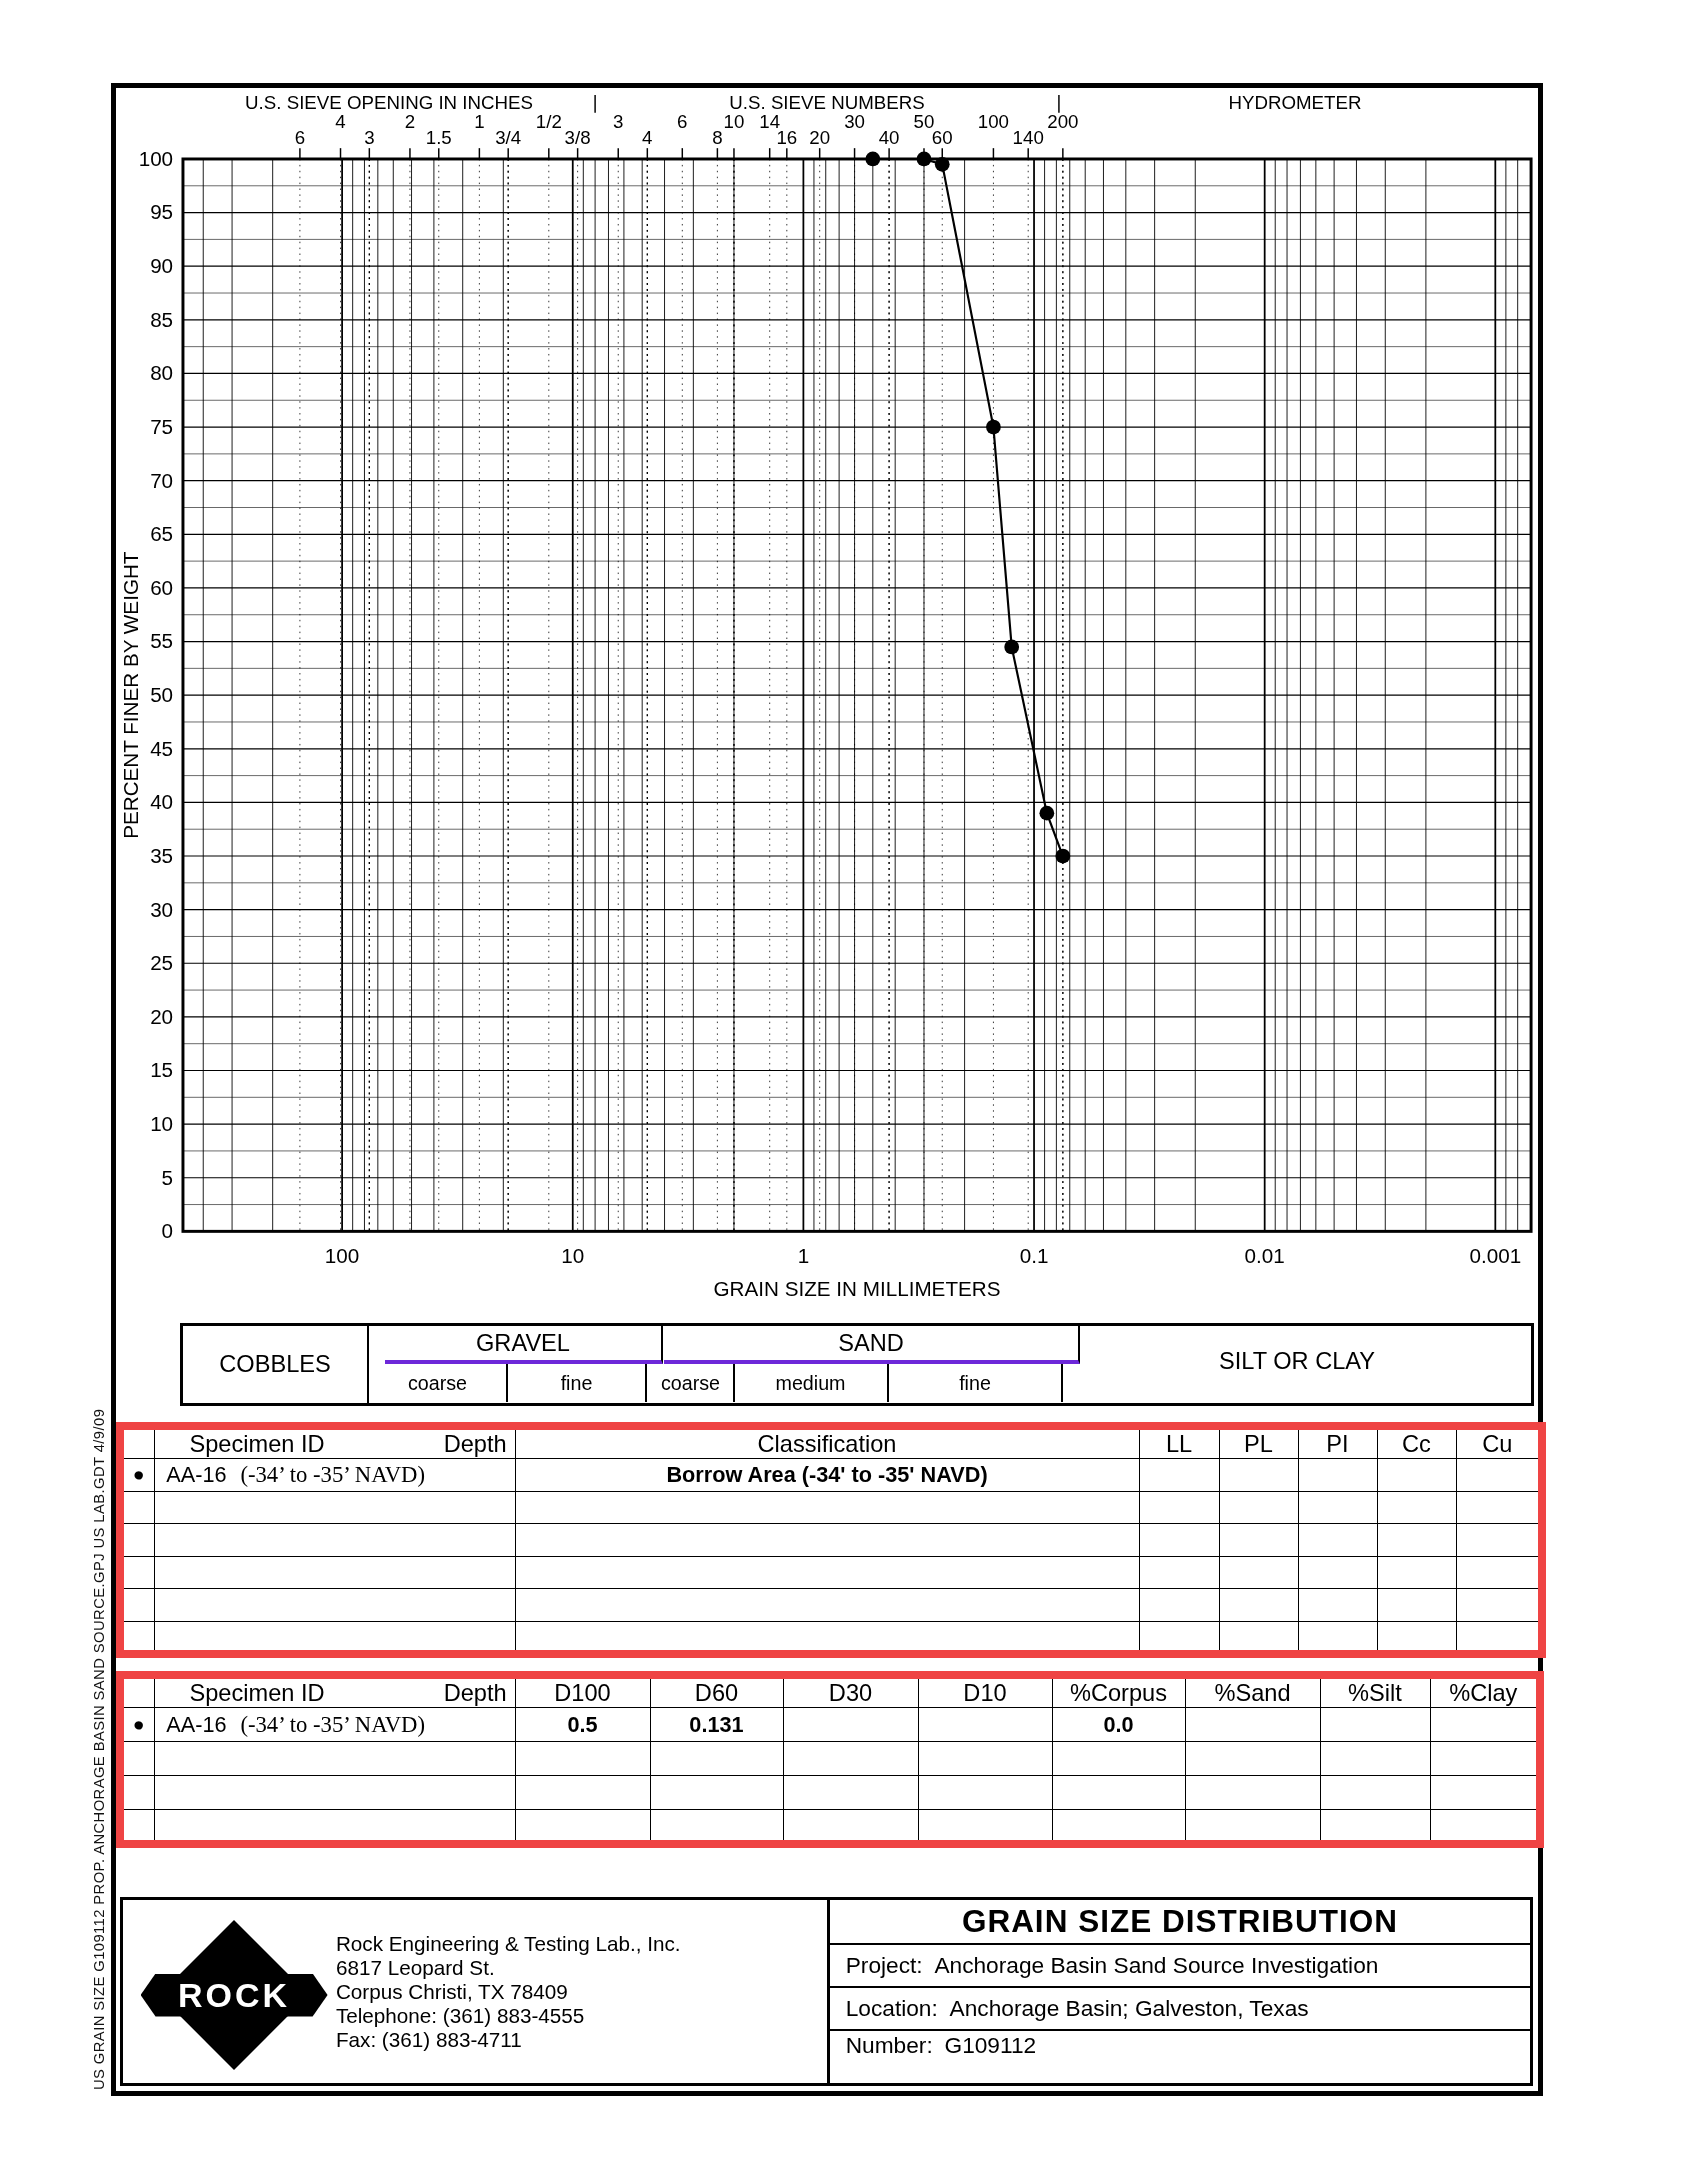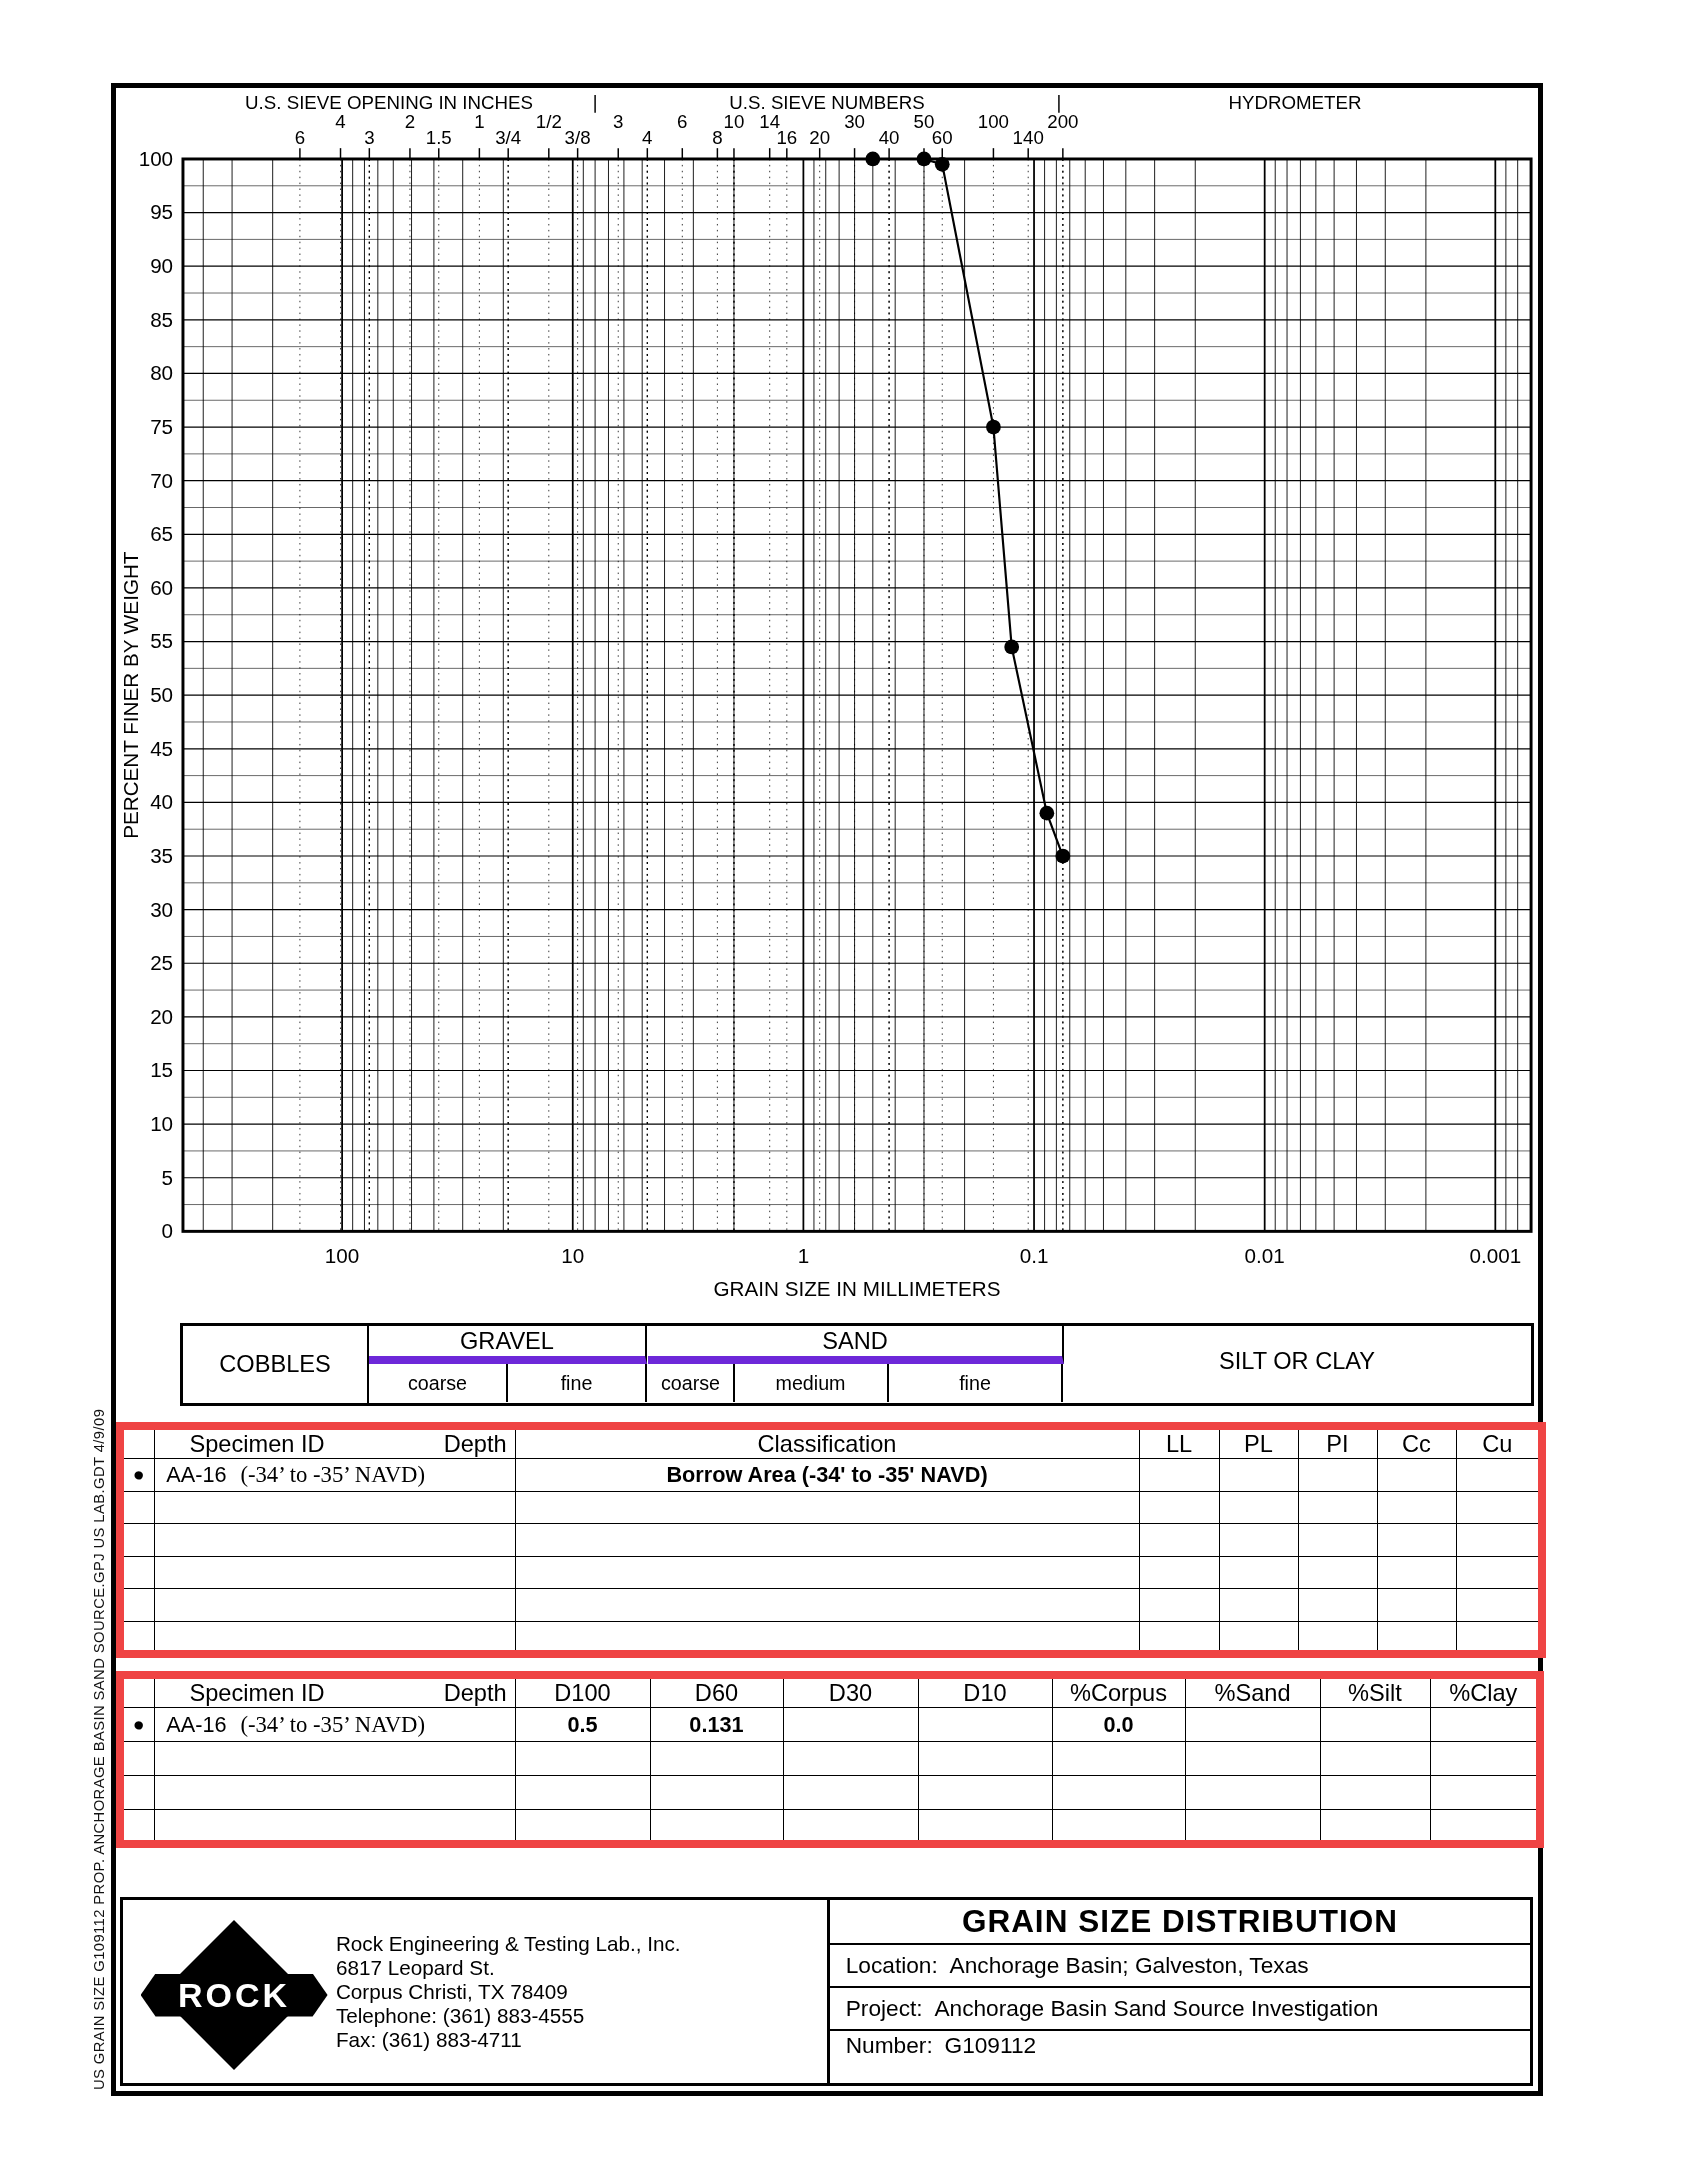--- a/index.html
+++ b/index.html
@@ -11,21 +11,21 @@
     position:absolute; left:91px; top:2090px; width:780px;
     transform:rotate(-90deg); transform-origin:0 0;
     font-size:14.8px; letter-spacing:0.4px; color:#111; white-space:nowrap;
   }
   #chart-svg { position:absolute; left:0; top:4.9px; font-family:"Liberation Sans", sans-serif; }
 
   
   #texture-bar { position:absolute; left:64px; top:1235px; width:1354px; height:83px; border:3px solid #000; overflow:hidden; }
   .tx-cell { position:absolute; display:flex; align-items:center; justify-content:center;
              border-right:2px solid #000; font-size:23.6px; }
-  .tx-cell.has-sub { border-bottom:8px solid #6d28d9; }
+  .tx-cell.has-sub { border-bottom:4px solid #6d28d9;margin-left:16px; }
   .tx-cell.sub { font-size:19.7px; }
 
   
   #table1, #table2 { position:absolute; left:0; width:1420px; }
   #table1 { top:1334px; }
   #table2 { top:1583px; }
   .dt { border-collapse:collapse; table-layout:fixed; width:100%; font-size:21.7px; }
   .dt th, .dt td { border:1.5px solid #000; padding:0 5.9px; white-space:nowrap; overflow:hidden; font-weight:normal; }
   .dt { border:8px solid #ef4444; }
   .dt .h-spec  { text-align:left; padding-left:35px; border-right:none; font-size:23.6px; }
@@ -477,26 +477,26 @@
           <div>Rock Engineering &amp; Testing Lab., Inc.</div>
           <div>6817 Leopard St.</div>
           <div>Corpus Christi, TX 78409</div>
           <div>Telephone:  (361) 883-4555</div>
           <div>Fax:  (361) 883-4711</div>
         </div>
       </div>
       <div class="footer-right">
         <div class="footer-title">GRAIN SIZE DISTRIBUTION</div>
         <div class="footer-row">
+          <span class="f-lbl">Project:</span>
+          <span class="f-val">Anchorage Basin Sand Source Investigation</span>
+        </div>
+        <div class="footer-row">
           <span class="f-lbl">Location:</span>
           <span class="f-val">Anchorage Basin; Galveston, Texas</span>
-        </div>
-        <div class="footer-row">
-          <span class="f-lbl">Project:</span>
-          <span class="f-val">Anchorage Basin Sand Source Investigation</span>
         </div>
         <div class="footer-row last">
           <span class="f-lbl">Number:</span>
           <span class="f-val">G109112</span>
         </div>
       </div>
     </div>
 
   </div>
 </div>

